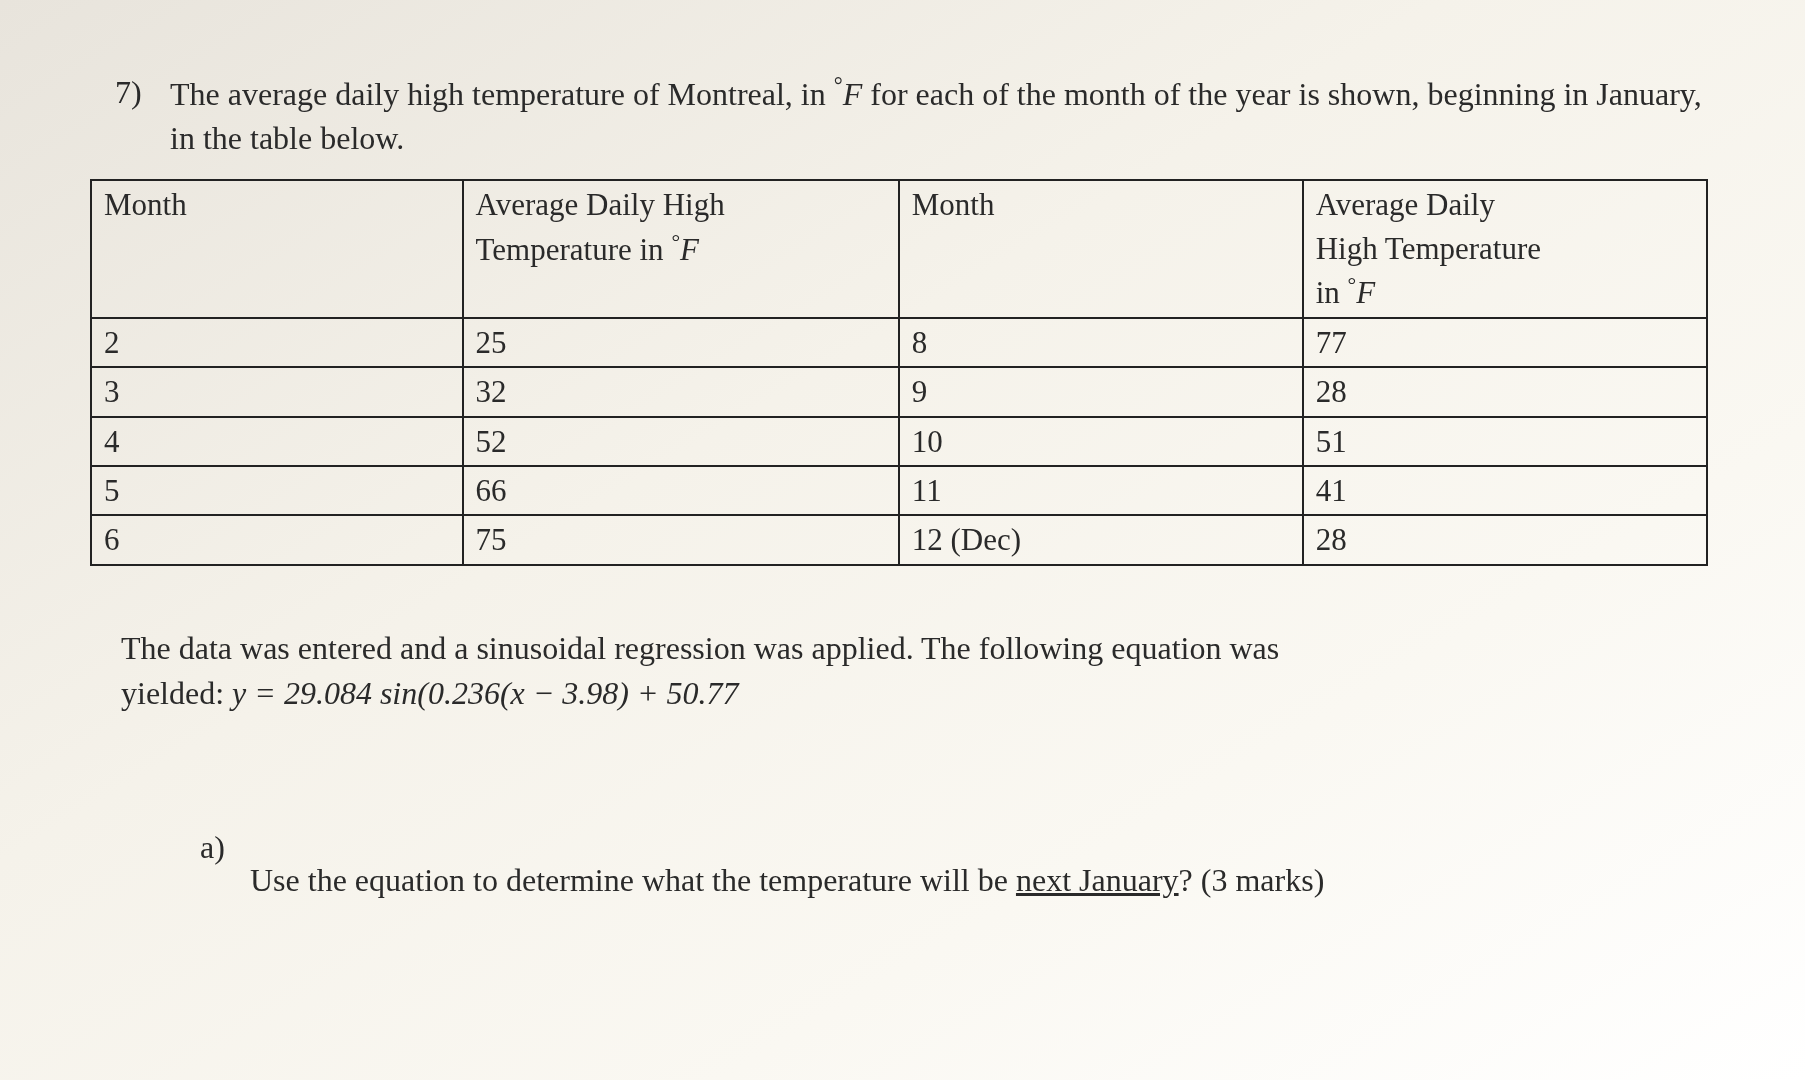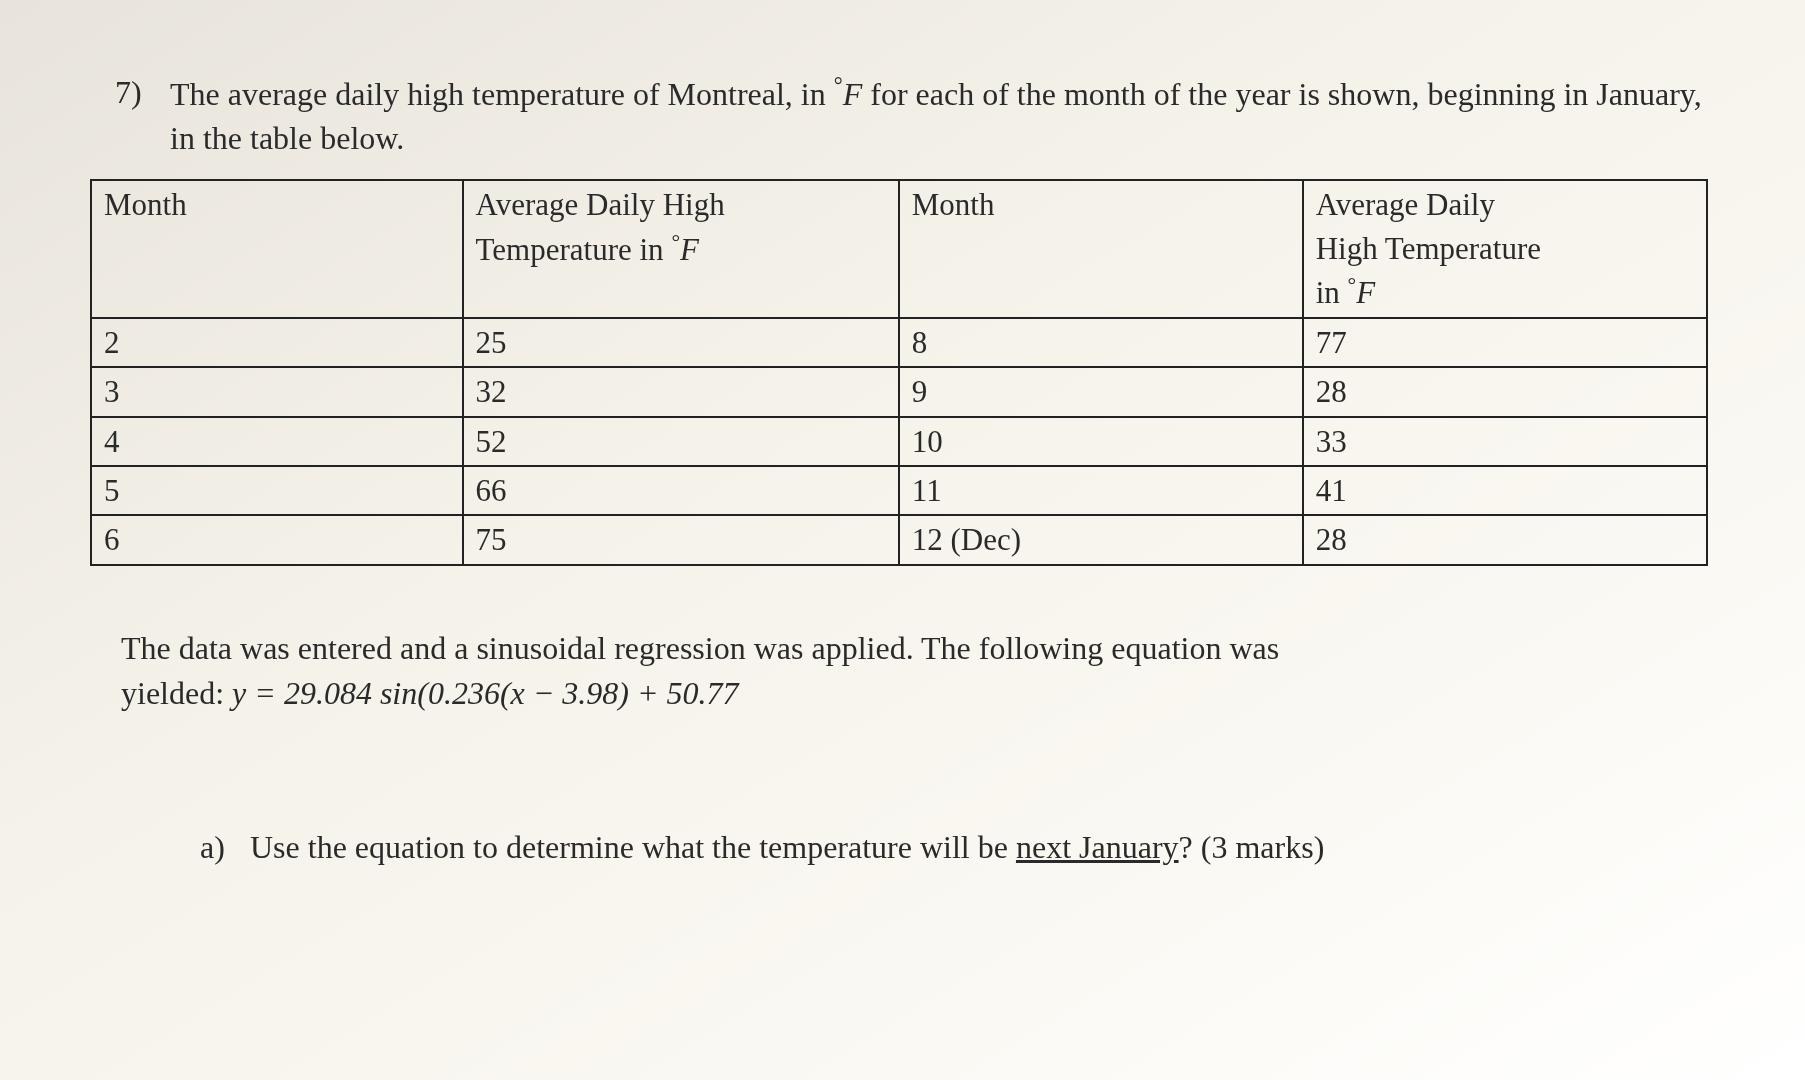--- a/index.html
+++ b/index.html
@@ -81,20 +81,21 @@
     .subpart {
       display: flex;
       margin: 110px 30px 0 140px;
     }
     .subpart-label {
       width: 50px;
       flex-shrink: 0;
     }
     .subpart-text {
       flex: 1;
+      margin-top: 33px;
     }
     .underlined {
       text-decoration: underline;
     }
   </style>
 </head>
 <body>
 
 <div class="problem-stem">
   <div class="problem-number">7)</div>
@@ -129,21 +130,21 @@
       <tr>
         <td>3</td>
         <td>32</td>
         <td>9</td>
         <td>28</td>
       </tr>
       <tr>
         <td>4</td>
         <td>52</td>
         <td>10</td>
-        <td>33</td>
+        <td>51</td>
       </tr>
       <tr>
         <td>5</td>
         <td>66</td>
         <td>11</td>
         <td>41</td>
       </tr>
       <tr>
         <td>6</td>
         <td>75</td>

